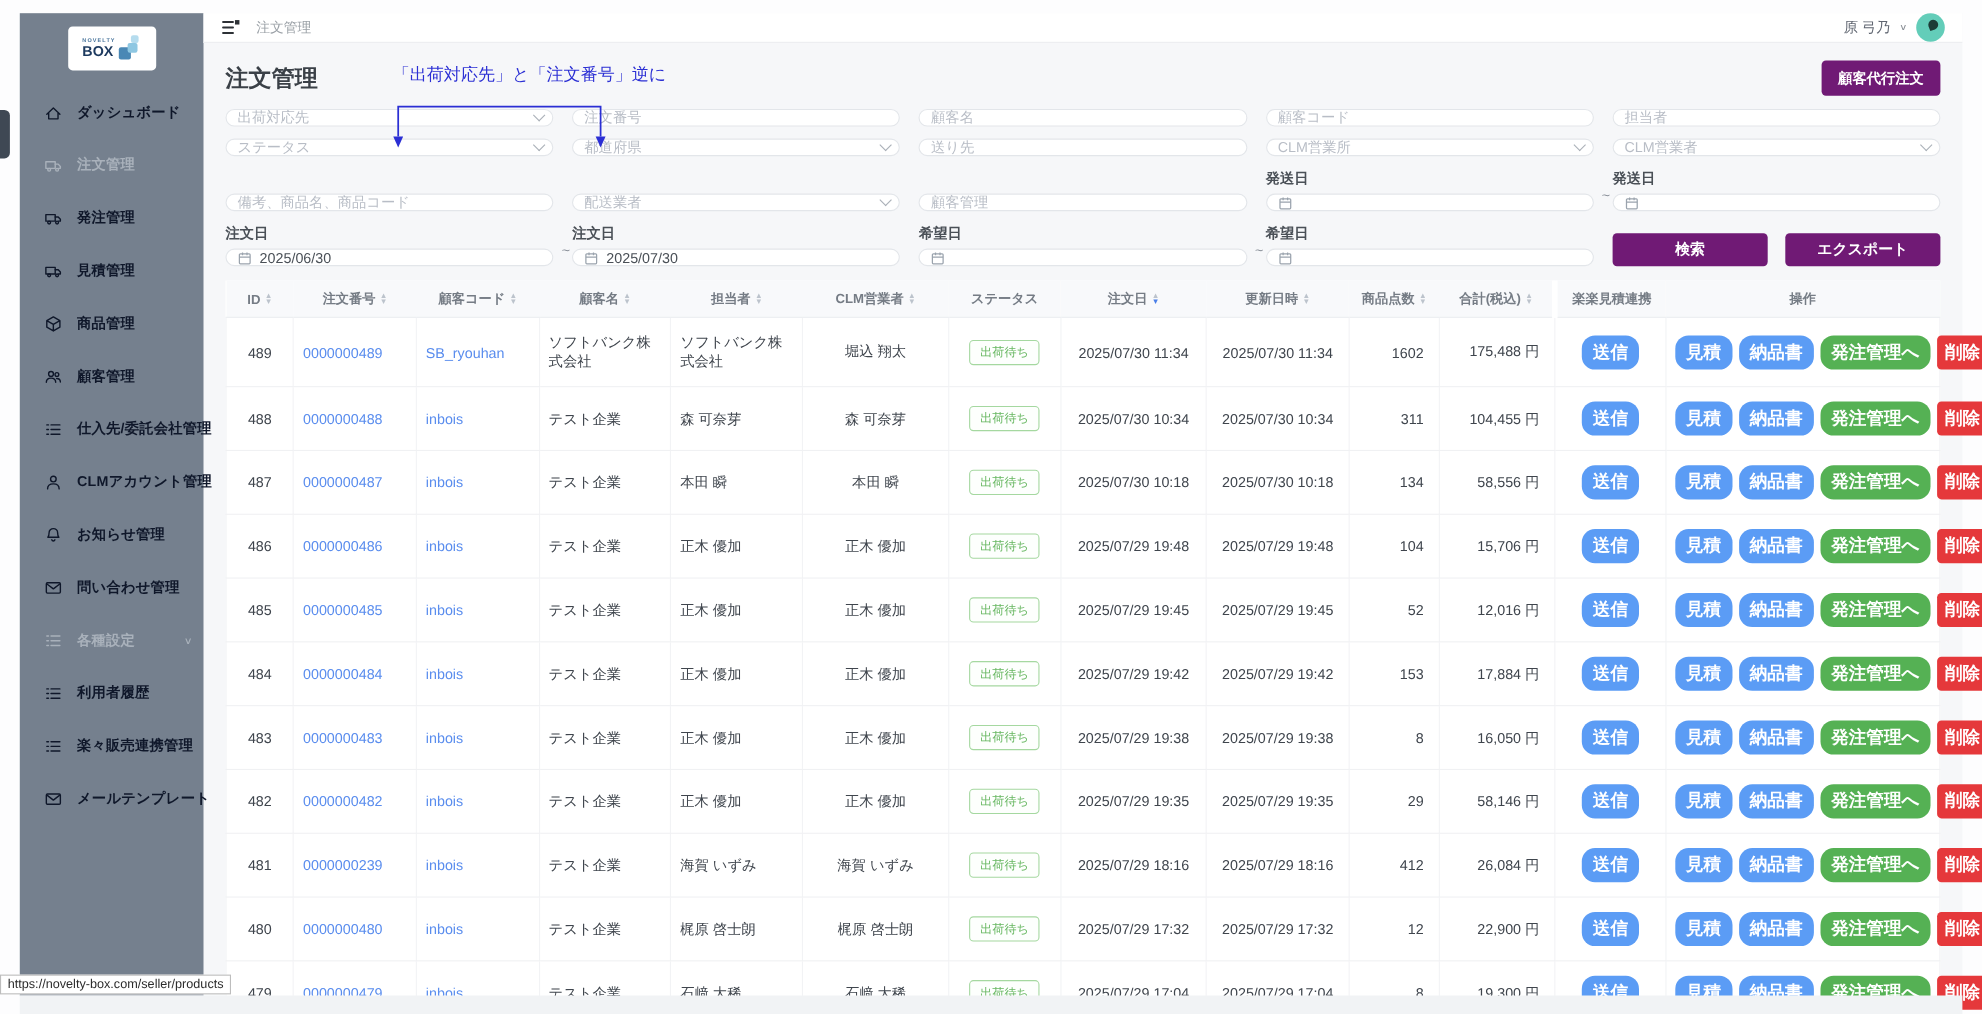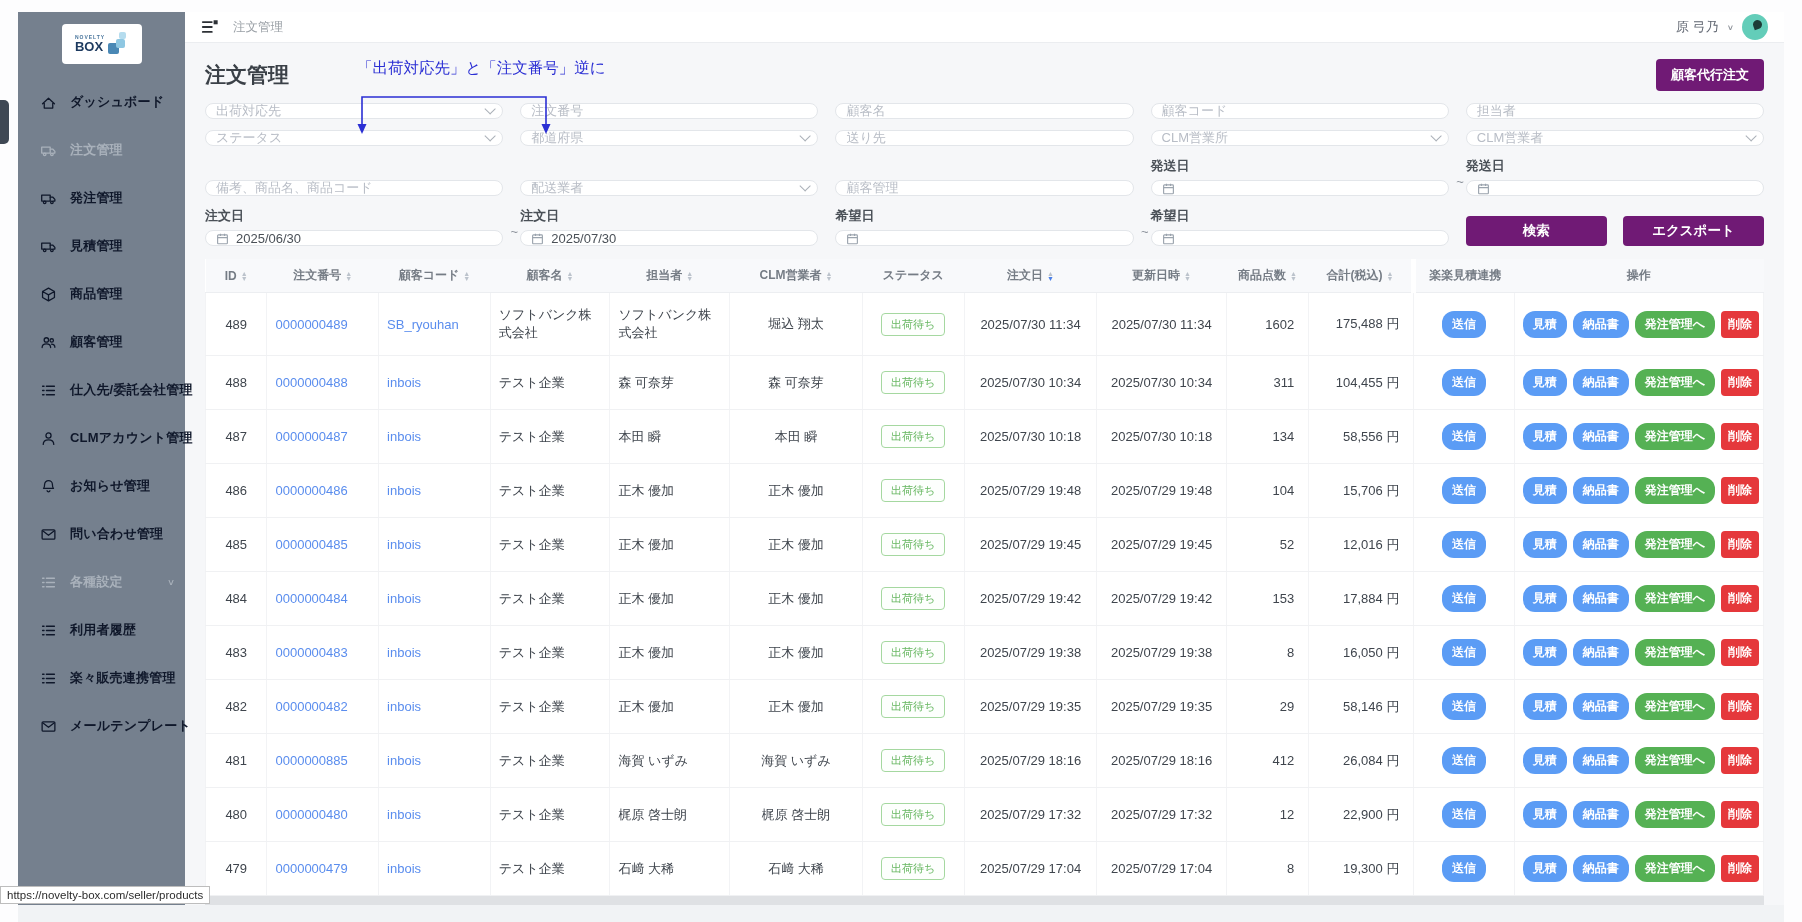--- a/index.html
+++ b/index.html
@@ -70,21 +70,21 @@
   .th-inner { display:flex; align-items:center; justify-content:center; gap:4px; }
   .sorter { display:flex; flex-direction:column; line-height:5px; font-size:7px; color:#bcc3cc; }
   .sorter .asc.on, .sorter .desc.on { color:#4a7fe8; }
   tbody td { border-bottom:1px solid #f0f1f3; border-right:1px solid #f2f3f5; padding:13px 8px; font-size:13px; color:#3f454d; vertical-align:middle; }
   tbody td:first-child { border-left:1px solid #f2f3f5; }
   tbody tr { background:#fff; }
   td.center { text-align:center; }
   td.right { text-align:right; padding-right:14px; }
   a.cell-link { color:#5a8dee; text-decoration:none; cursor:pointer;text-align:right; }
   .badge { display:inline-block; font-size:11px; color:#67b761; border:1px solid #a5d8a0; background:#fdfffd; border-radius:4px; padding:3px 9px; white-space:nowrap; }
-  .row-btn { border:none; color:#fff; font-family:inherit; font-size:12px; font-weight:bold; border-radius:12px; padding:5px 10px; cursor:pointer; white-space:nowrap; }
+  .row-btn { border:none; color:#fff; font-family:inherit; font-size:16px; font-weight:bold; border-radius:12px; padding:5px 10px; cursor:pointer; white-space:nowrap; }
   .row-btn.blue { background:#5b9cf5; }
   .row-btn.green { background:#55b154; border-radius:12px; }
   .row-btn.red { background:#e5383b; border-radius:4px; padding:5px 7px; }
   .actions { display:flex; gap:6px; align-items:flex-end; justify-content:flex-start; }
 
   .hscroll { margin:0 20px; height:10px; background:#dfe1e4; position:relative; }
 
   
   .status-tip { position:absolute; left:0; top:886px; background:#fff; border:1px solid #bdbdbd; font-size:11.5px; color:#2c2c2c; padding:2px 6px; z-index:9; }
 </style>
@@ -691,21 +691,21 @@
                   <span class="actions">
                     <button class="row-btn blue">見積</button>
                     <button class="row-btn blue">納品書</button>
                     <button class="row-btn green">発注管理へ</button>
                     <button class="row-btn red">削除</button>
                   </span>
                 </td>
               </tr>
               <tr>
                 <td class="center">481</td>
-                <td><a class="cell-link">0000000885</a></td>
+                <td><a class="cell-link">0000000239</a></td>
                 <td><a class="cell-link">inbois</a></td>
                 <td>テスト企業</td>
                 <td>海賀 いずみ</td>
                 <td class="center">海賀 いずみ</td>
                 <td class="center"><span class="badge">出荷待ち</span></td>
                 <td class="center">2025/07/29 18:16</td>
                 <td class="center">2025/07/29 18:16</td>
                 <td class="right">412</td>
                 <td class="right">26,084 円</td>
                 <td class="center"><button class="row-btn blue">送信</button></td>

